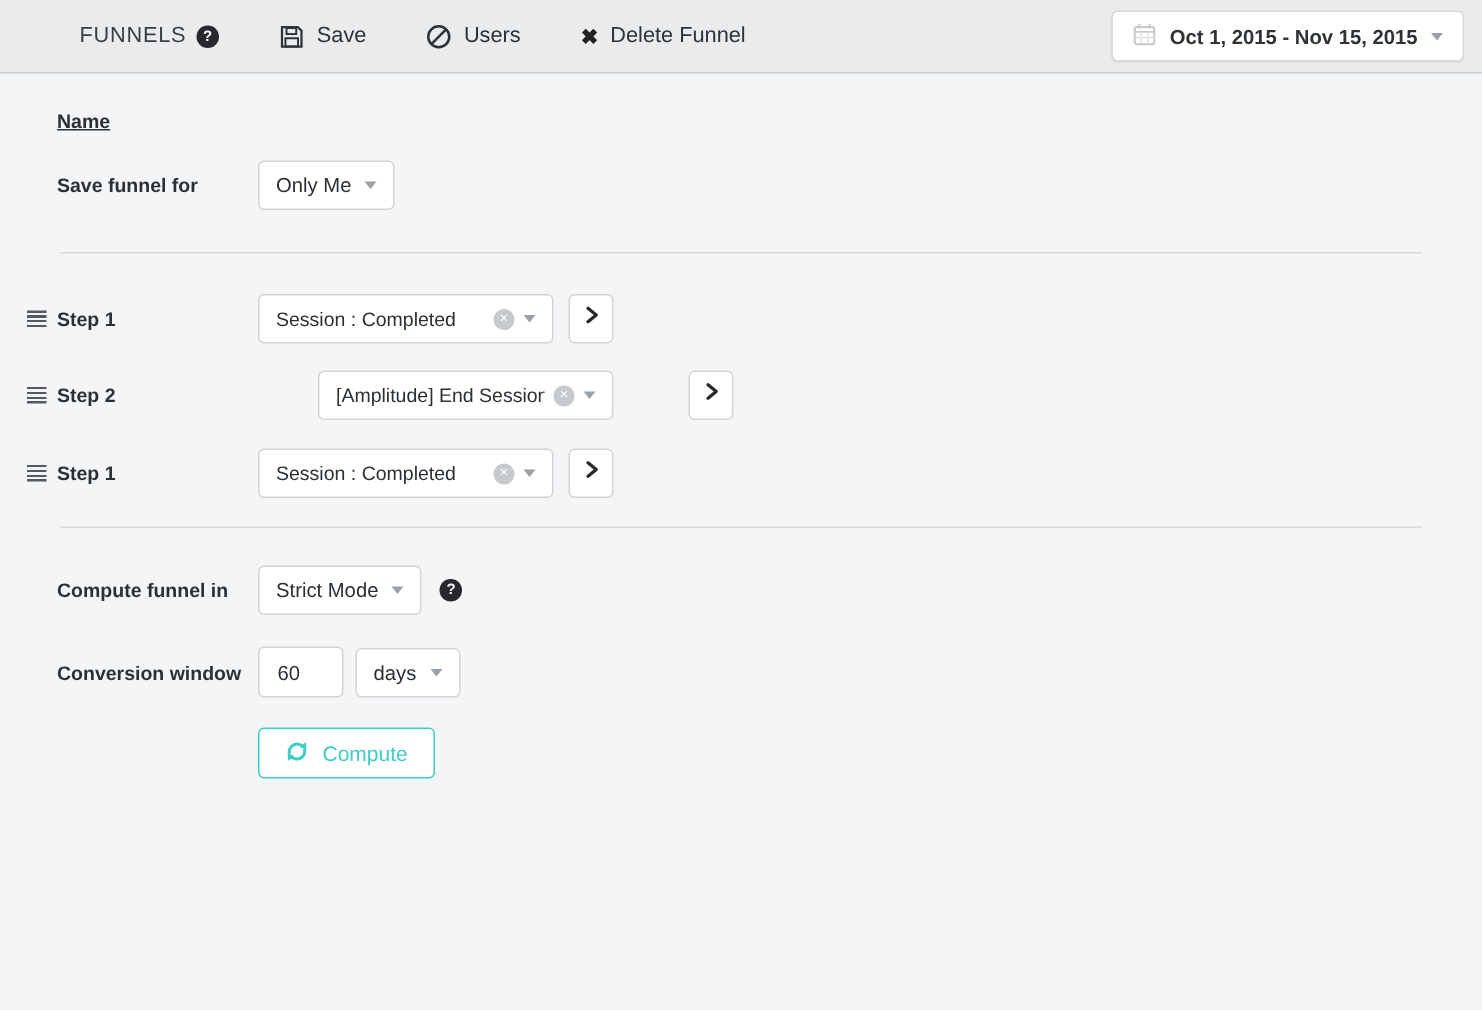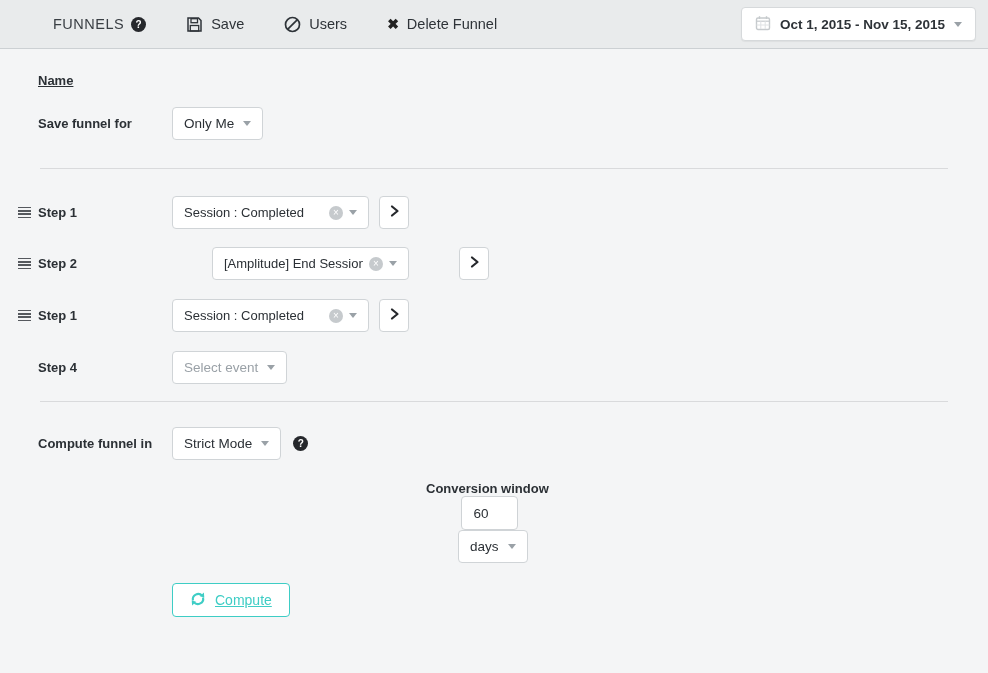--- a/index.html
+++ b/index.html
@@ -105,35 +105,35 @@
 
   .qmark-after { margin-left:12px; }
 
   .num-input { width:57px; margin-right:8px; }
   .unit-dd { min-width:70px; }
 
   .compute-btn {
     height:34px; padding:0 17px;
     background:#fff; border:1px solid #3ecdc5; border-radius:4px;
     color:#3ecdc5; font-size:14px;
-    display:inline-flex; align-items:center; gap:9px; cursor:pointer;text-decoration:underline;
+    display:inline-flex; align-items:center; gap:9px; cursor:pointer;
   }
 
   
   .r-name       { margin-bottom:19px;text-decoration:underline; }
   .r-savefor    { margin-bottom:0; }
   .div-1        { margin-top:28px; margin-bottom:27px; }
   .r-users      { margin-bottom:24px; }
   .r-step1      { margin-bottom:18px; }
   .r-step2      { margin-bottom:19px;gap:40px; }
   .r-step3      { margin-bottom:19px; }
   .r-step4      { margin-bottom:0; }
   .div-2        { margin-top:17px; margin-bottom:25px; }
   .r-computein  { margin-bottom:21px; }
-  .r-conversion { margin-bottom:20px;flex-direction:column; }
+  .r-conversion { margin-bottom:20px; }
 </style>
 </head>
 <body>
 
 <div class="toolbar">
   <div class="tb-title">
     <span>FUNNELS</span>
     <span class="help-badge">?</span>
   </div>
 
@@ -243,27 +243,20 @@
     </div>
     <div class="expand-btn">
       <span>
         <svg width="14" height="14" viewBox="0 0 14 14">
           <polyline points="5,2.5 10.5,7 5,11.5" fill="none" stroke="#26282c" stroke-width="2.2" stroke-linecap="round" stroke-linejoin="round"></polyline>
         </svg>
       </span>
     </div>
   </div>
 
-  <div class="row r-step4">
-    <span class="row-label">Step 4</span>
-    <div class="dropdown">
-      <span class="placeholder-text">Select event</span>
-      <span class="caret"></span>
-    </div>
-  </div>
 
   <hr class="divider div-2">
 
   <div class="row r-computein">
     <span class="row-label">Compute funnel in</span>
     <div class="dropdown">
       <span>Strict Mode</span>
       <span class="caret"></span>
     </div>
     <span class="help-badge qmark-after">?</span>

